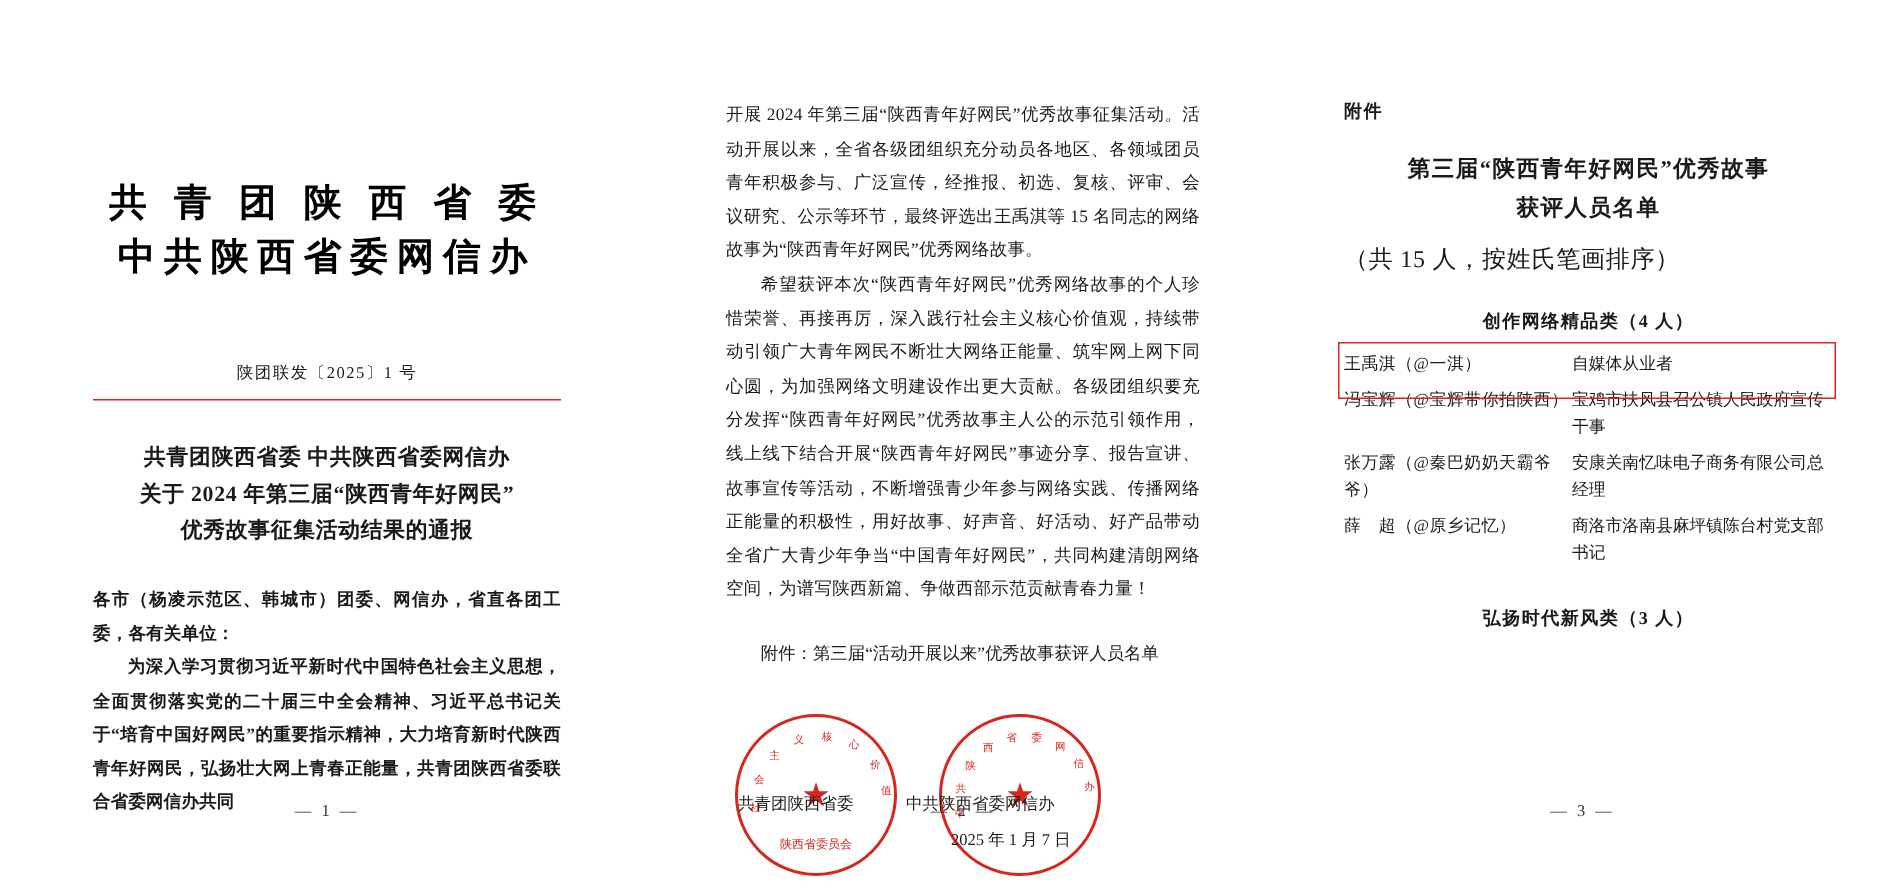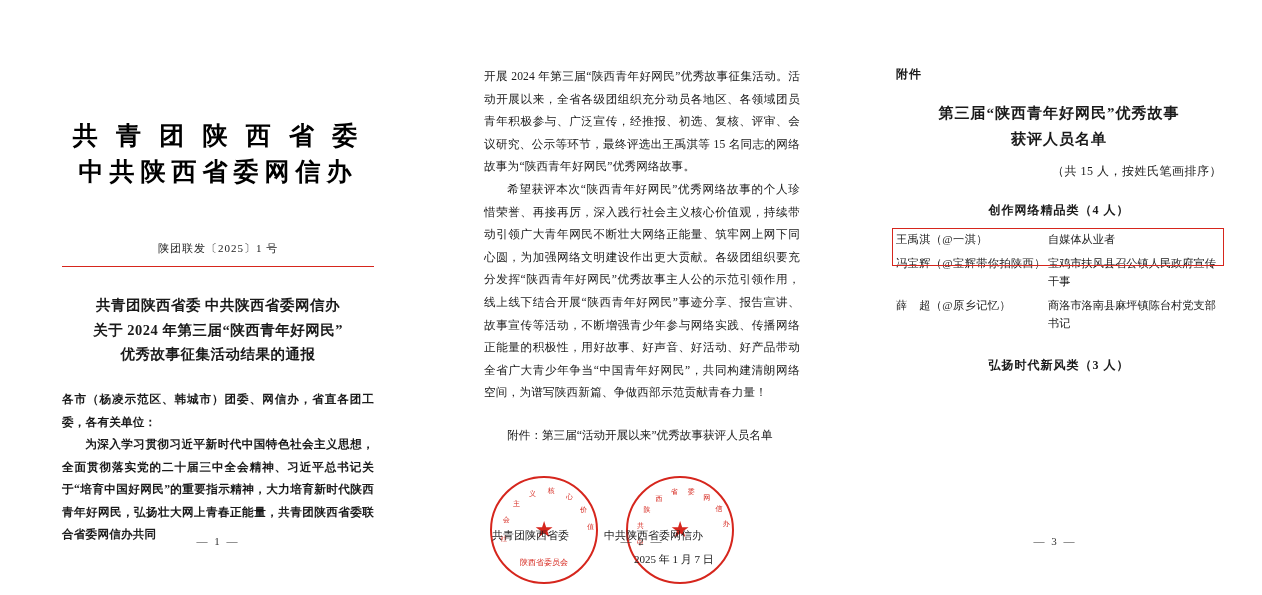--- a/index.html
+++ b/index.html
@@ -168,22 +168,22 @@
   }
   .p3-title {
     text-align: center;
     font-weight: bold;
     font-size: 15px;
     line-height: 1.72;
     margin-top: 18px;
     letter-spacing: 1px;
   }
   .p3-sub {
-    text-align: right;
-    font-size: 12px;
+    text-align: left;
+    font-size: 16px;
     margin-top: 10px;
     letter-spacing: 0.5px;
   }
   .cat-head {
     text-align: center;
     font-size: 12px;
     font-weight: bold;
     margin-top: 22px;
     margin-bottom: 8px;
     letter-spacing: 1px;
@@ -297,20 +297,24 @@
       <tbody>
         <tr>
           <td class="col-name name-spaced">王禹淇（@一淇）</td>
           <td class="col-org">自媒体从业者</td>
         </tr>
         <tr>
           <td class="col-name name-spaced">冯宝辉（@宝辉带你拍陕西）</td>
           <td class="col-org">宝鸡市扶风县召公镇人民政府宣传干事</td>
         </tr>
         <tr>
+          <td class="col-name name-spaced">张万露（@秦巴奶奶天霸爷爷）</td>
+          <td class="col-org">安康关南忆味电子商务有限公司总经理</td>
+        </tr>
+        <tr>
           <td class="col-name name-spaced">薛　超（@原乡记忆）</td>
           <td class="col-org">商洛市洛南县麻坪镇陈台村党支部书记</td>
         </tr>
       </tbody>
     </table>
 
     <div class="cat-head">弘扬时代新风类（3 人）</div>
 
     <div class="highlight-box" style="left: 44px; top: 228px; width: 332px; height: 38px;"></div>
 

